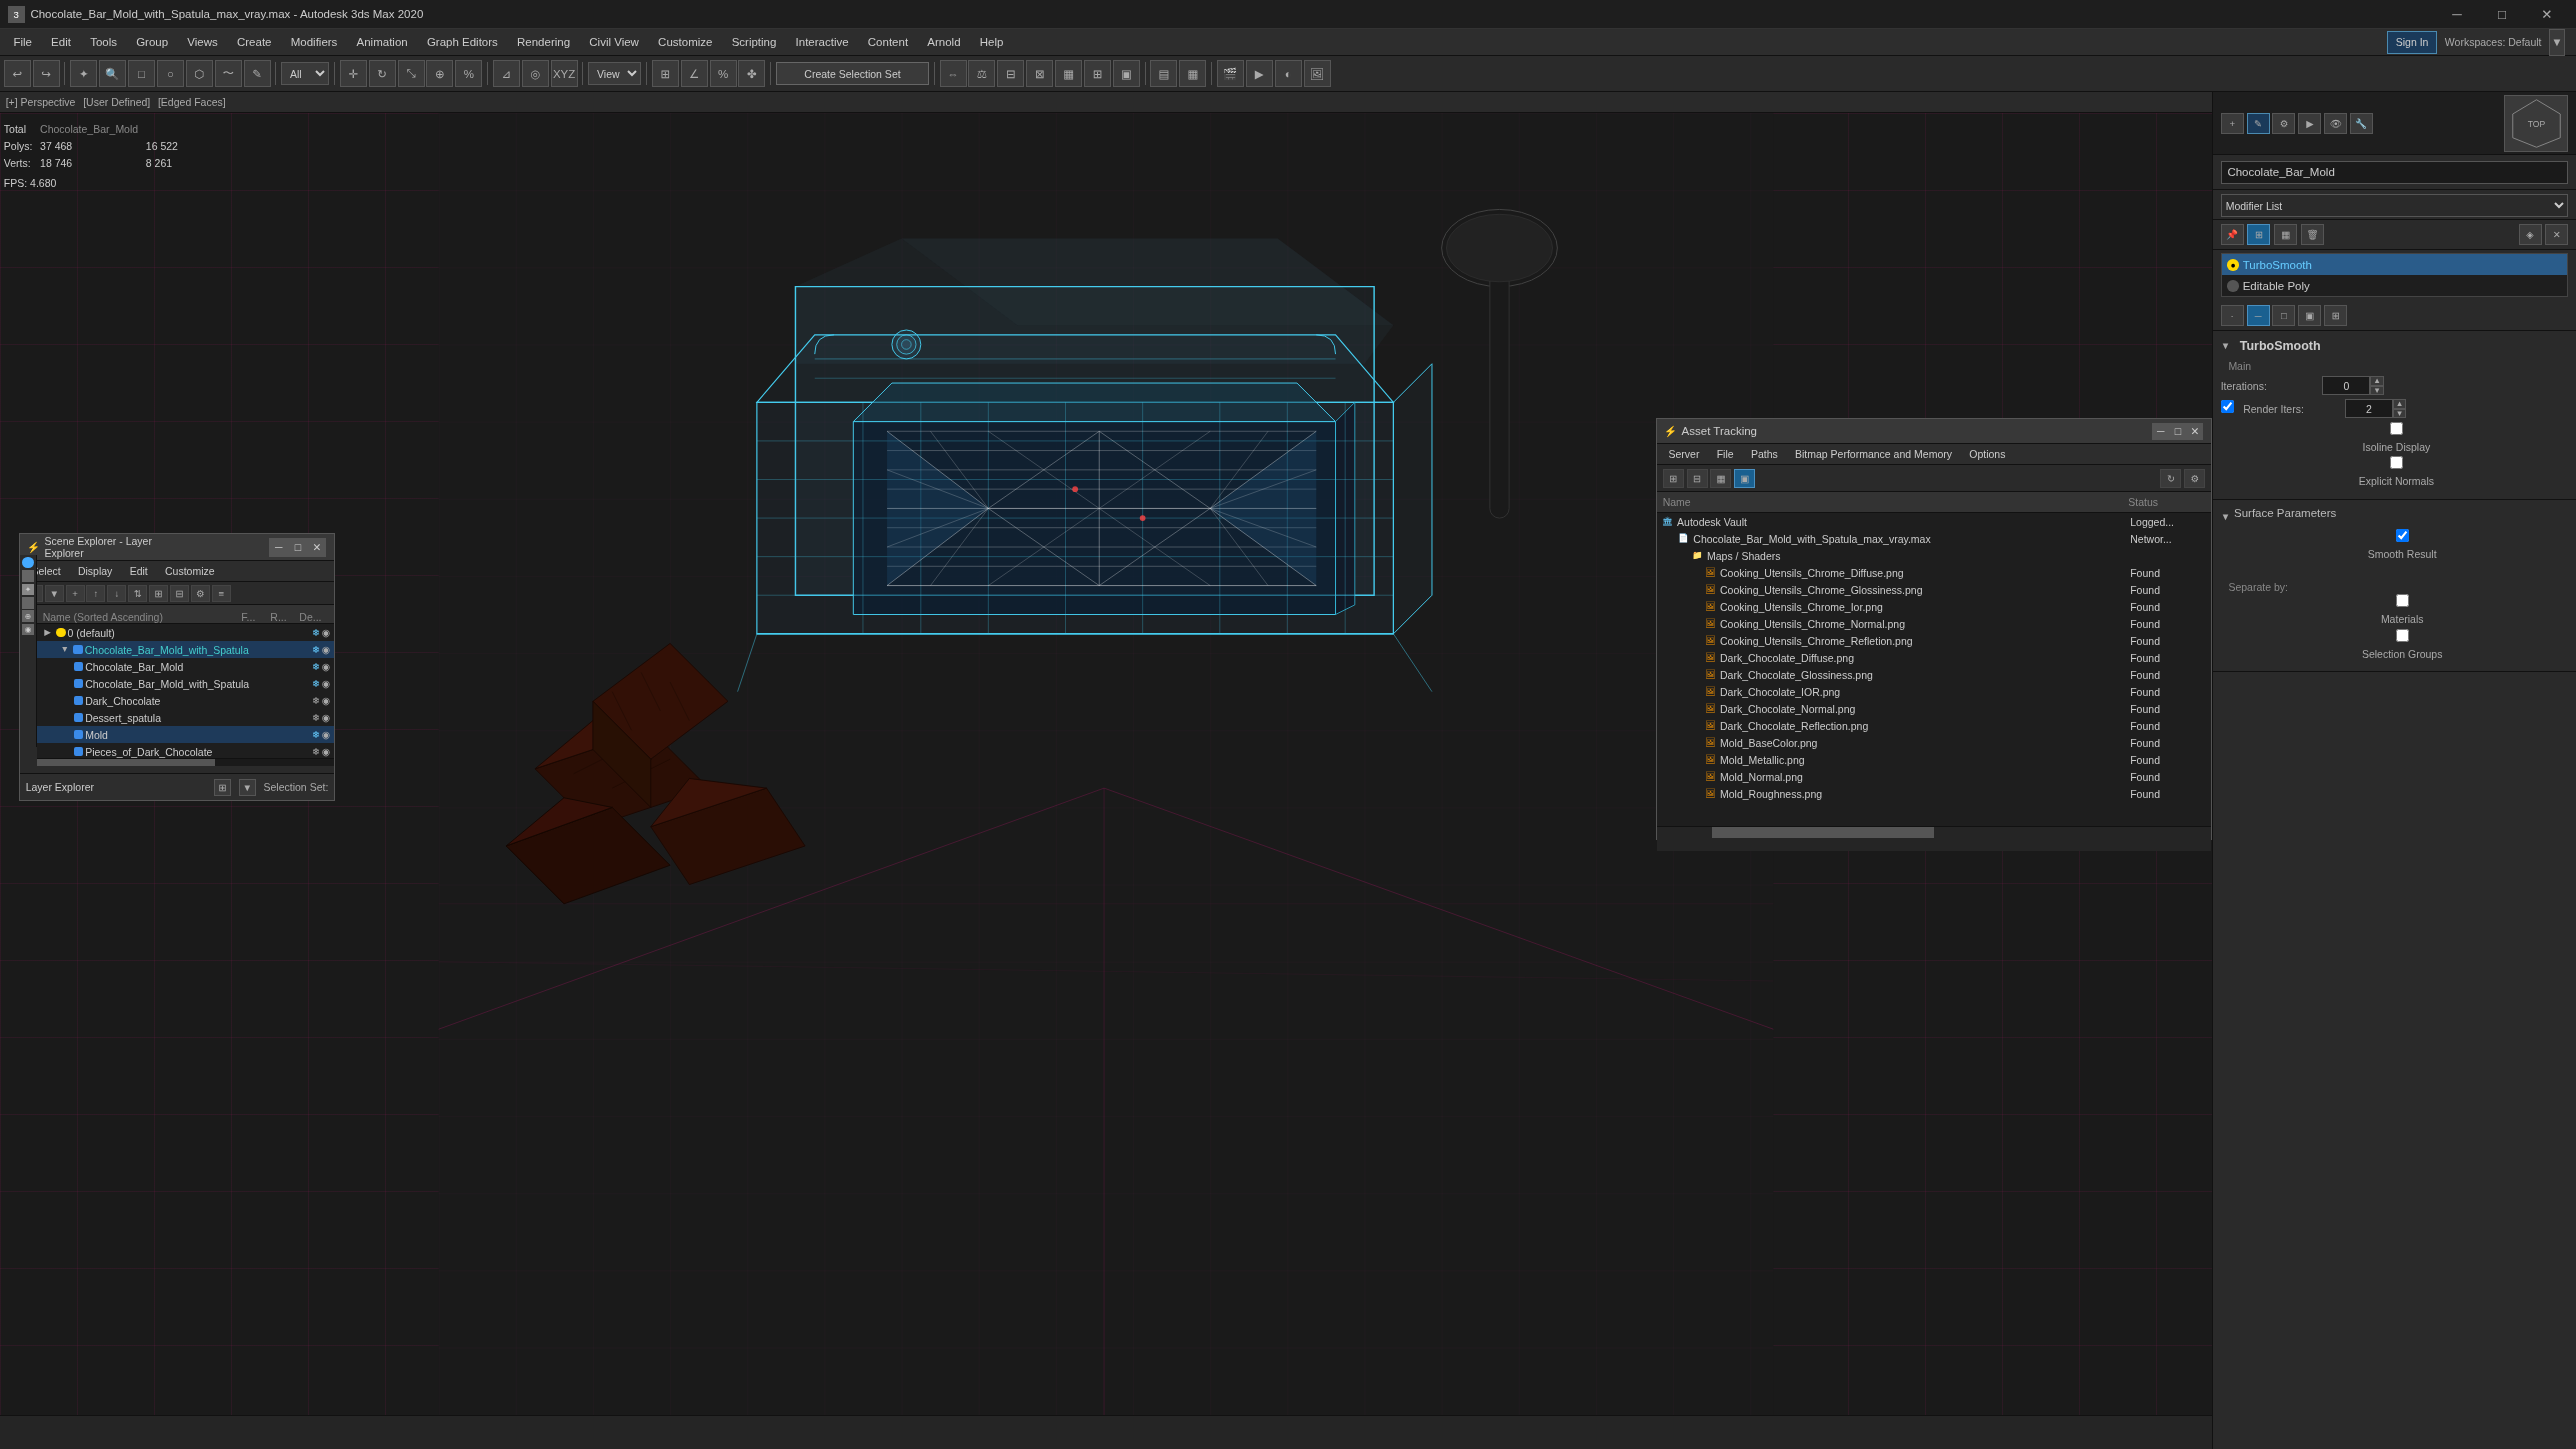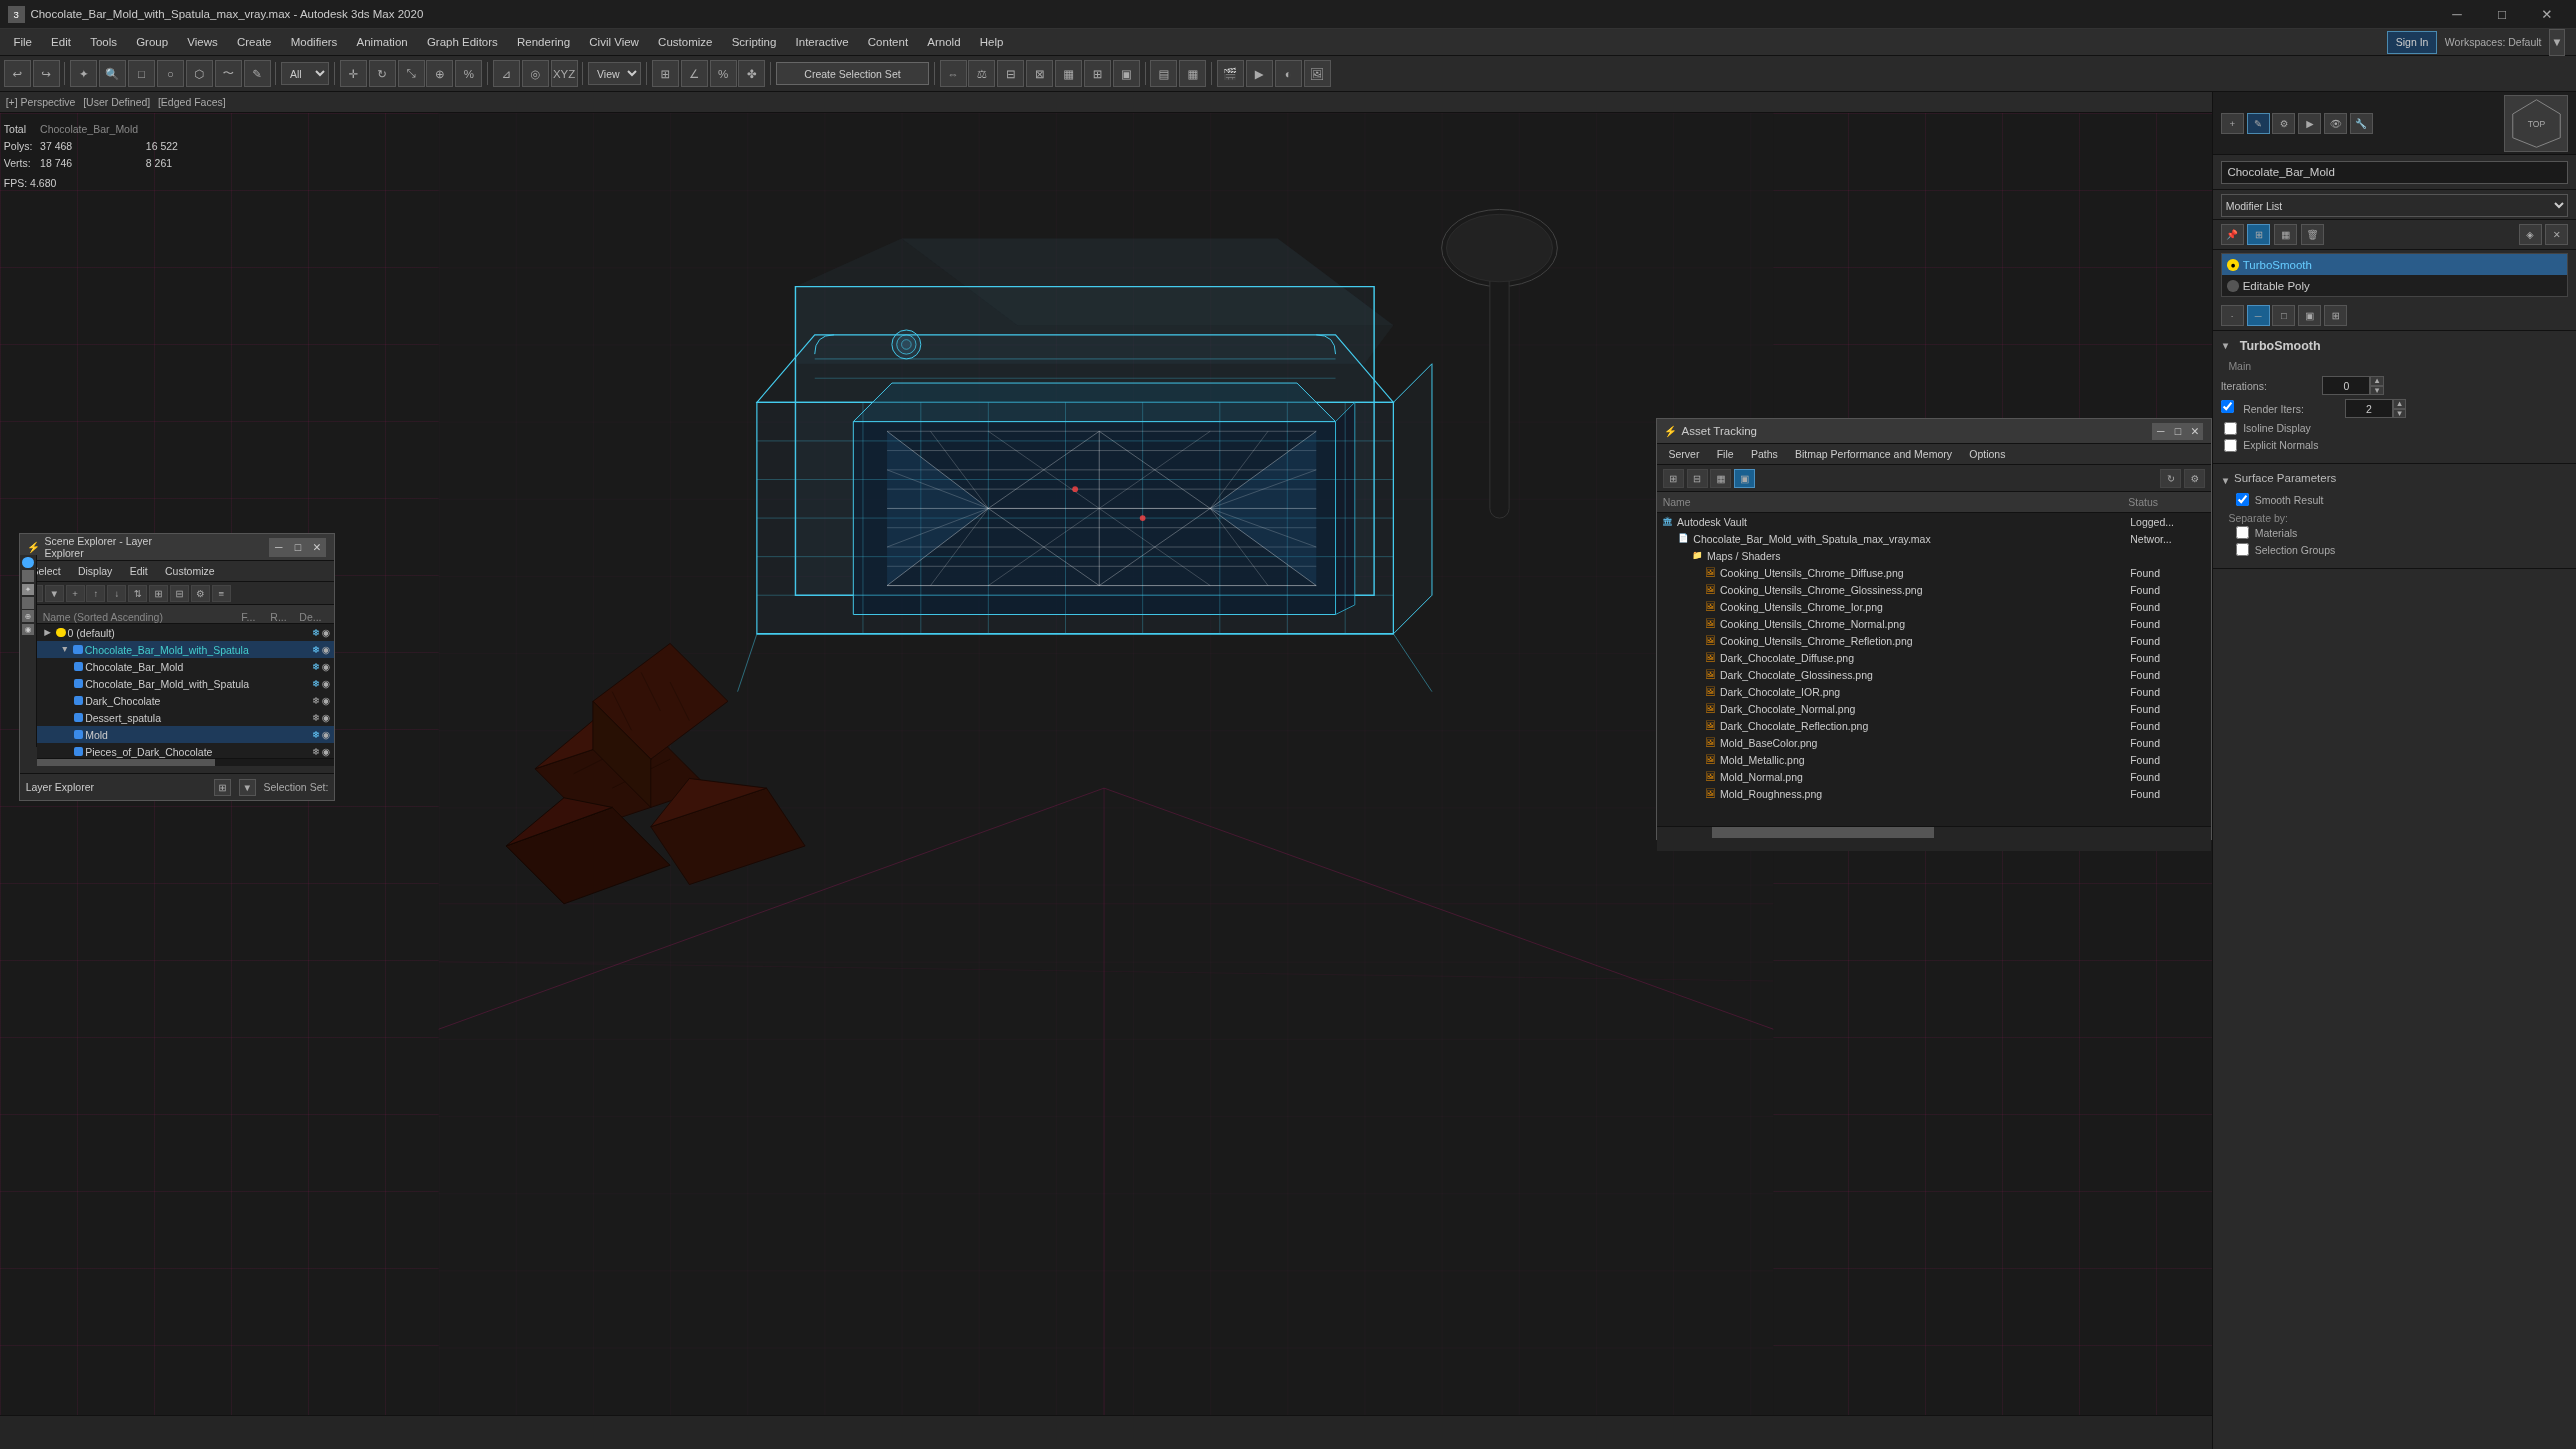--- a/index.html
+++ b/index.html
@@ -256,20 +256,21 @@
       color: #ccc;
       font-size: 10.5px;
       padding: 0 3.8px;
       text-align: center;
     }
     .checkbox-row {
       display: flex;
       align-items: center;
       gap: 5.7px;
       margin-bottom: 3.8px;
+      flex-direction: column;
     }
     .checkbox-row input[type="checkbox"] {
       cursor: pointer;
     }
     .checkbox-label {
       font-size: 10.5px;
       color: #aaa;
     }
 
     
@@ -1291,21 +1292,21 @@
       <div style="display:flex;align-items:center;gap:3.8px;">
         <span class="expand-arrow">▼</span>
         <span class="subsection-title">Surface Parameters</span>
       </div>
 
       <div class="checkbox-row" style="padding-left:15.3px;margin-top:3.8px;">
         <input type="checkbox" checked="" style="">
         <span class="checkbox-label">Smooth Result</span>
       </div>
 
-      <div style="padding-left:7.7px;margin-top:6px;">
+      <div style="padding-left:7.7px;margin-top:21px;">
         <span class="separator-label">Separate by:</span>
         <div class="checkbox-row" style="padding-left:7.7px;margin-top:1.9px;">
           <input type="checkbox" style="">
           <span class="checkbox-label">Materials</span>
         </div>
         <div class="checkbox-row" style="padding-left:7.7px;">
           <input type="checkbox" style="">
           <span class="checkbox-label">Selection Groups</span>
         </div>
       </div>

